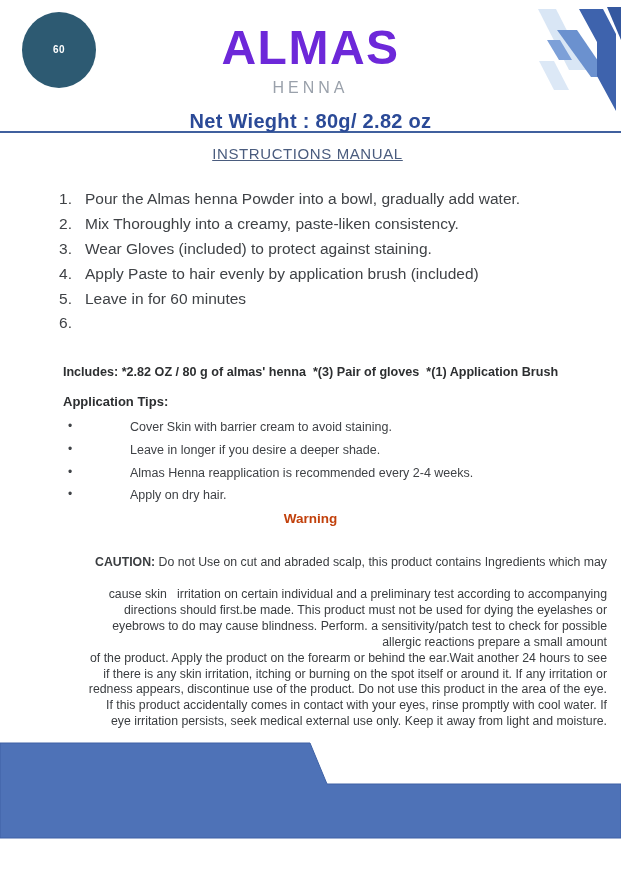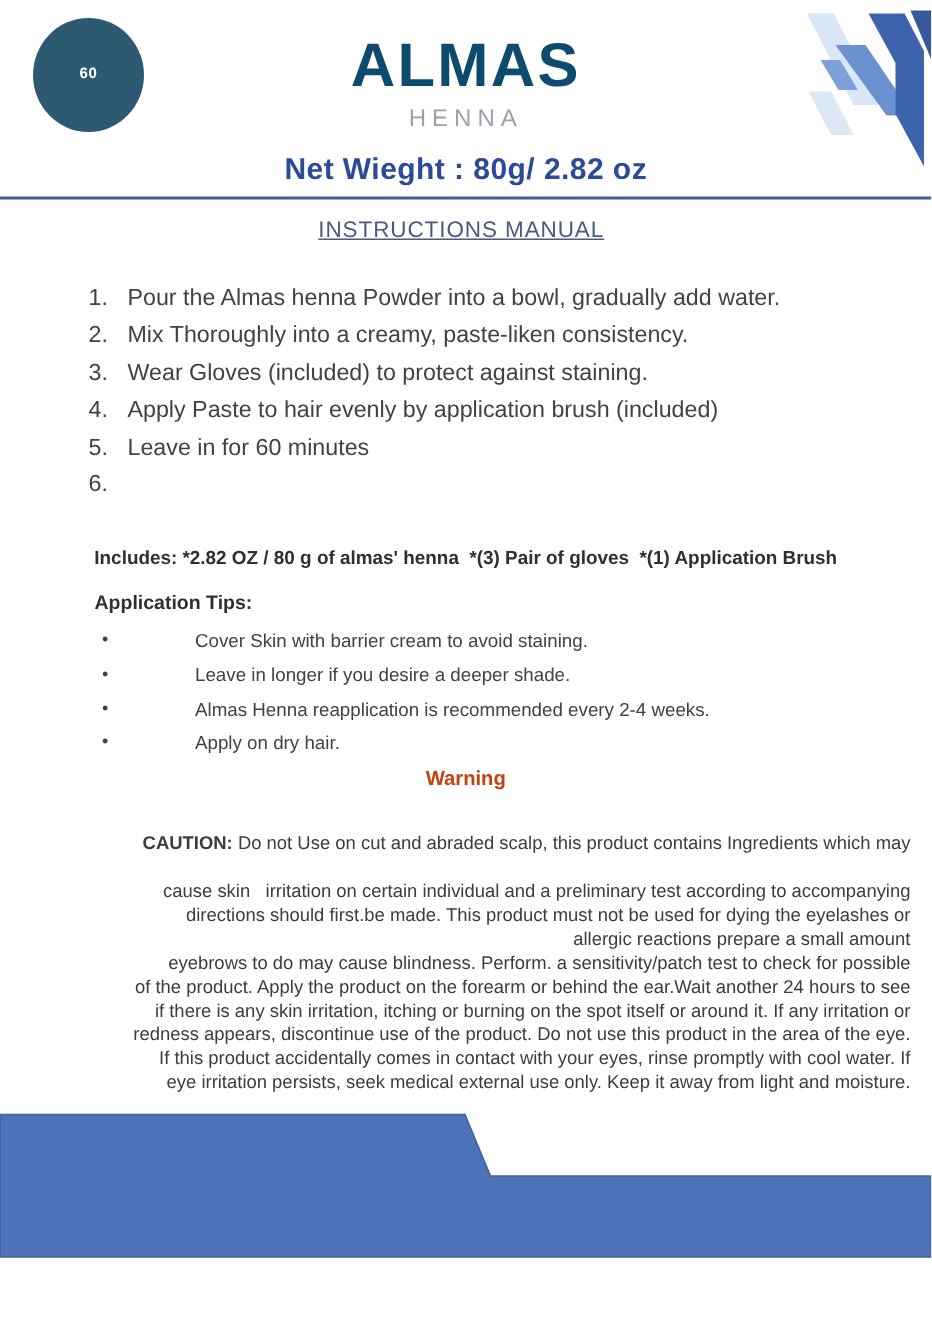--- a/index.html
+++ b/index.html
@@ -14,21 +14,21 @@
   .header { position:relative; height:131px; }
   .badge {
     position:absolute; left:22px; top:12px; width:74px; height:76px;
     background:#2d5a72; border-radius:50%;
     display:flex; flex-direction:column; align-items:center; justify-content:center;
     color:#ffffff; font-weight:bold; font-size:10px; letter-spacing:.5px;
     line-height:1.25; text-align:right;gap:44px;
   }
   .title-stack { position:absolute; left:0; right:0; top:20px; text-align:center; }
   .brand {
-    font-size:41px; font-weight:bold; color:#0c4a6e; letter-spacing:1.5px;
+    font-size:48px; font-weight:bold; color:#6d28d9; letter-spacing:1.5px;
   }
   .subbrand {
     margin-top:4px; font-size:16px; color:#9aa1ab; letter-spacing:4px;
   }
   .netweight {
     margin-top:13px; font-size:20px; font-weight:bold; color:#2b4a97; letter-spacing:.3px;
   }
   .logo { position:absolute; right:0; top:4px; width:118px; height:121px; }
 
   .rule { height:2px; background:#40609e; }
@@ -148,22 +148,22 @@
   </div>
 
   <div class="warning-heading">Warning</div>
 
   <div class="caution">
     <div class="caution-line">
       <span class="caution-label">CAUTION:</span><span> Do not Use on cut and abraded scalp, this product contains Ingredients which may</span>
     </div>
     <div class="caution-line">cause skin   irritation on certain individual and a preliminary test according to accompanying</div>
     <div class="caution-line">directions should first.be made. This product must not be used for dying the eyelashes or</div>
+    <div class="caution-line">eyebrows to do may cause blindness. Perform. a sensitivity/patch test to check for possible</div>
     <div class="caution-line">allergic reactions prepare a small amount</div>
-    <div class="caution-line">eyebrows to do may cause blindness. Perform. a sensitivity/patch test to check for possible</div>
     <div class="caution-line">of the product. Apply the product on the forearm or behind the ear.Wait another 24 hours to see</div>
     <div class="caution-line">if there is any skin irritation, itching or burning on the spot itself or around it. If any irritation or</div>
     <div class="caution-line">redness appears, discontinue use of the product. Do not use this product in the area of the eye.</div>
     <div class="caution-line">If this product accidentally comes in contact with your eyes, rinse promptly with cool water. If</div>
     <div class="caution-line">eye irritation persists, seek medical external use only. Keep it away from light and moisture.</div>
   </div>
 
   <svg class="banner" viewBox="0 0 621 140" preserveAspectRatio="none" aria-hidden="true">
     <polygon points="0,4 310,4 327,45 621,45 621,99 0,99" fill="#4e72b7" stroke="#3e61a5" stroke-width="1"></polygon>
   </svg>

